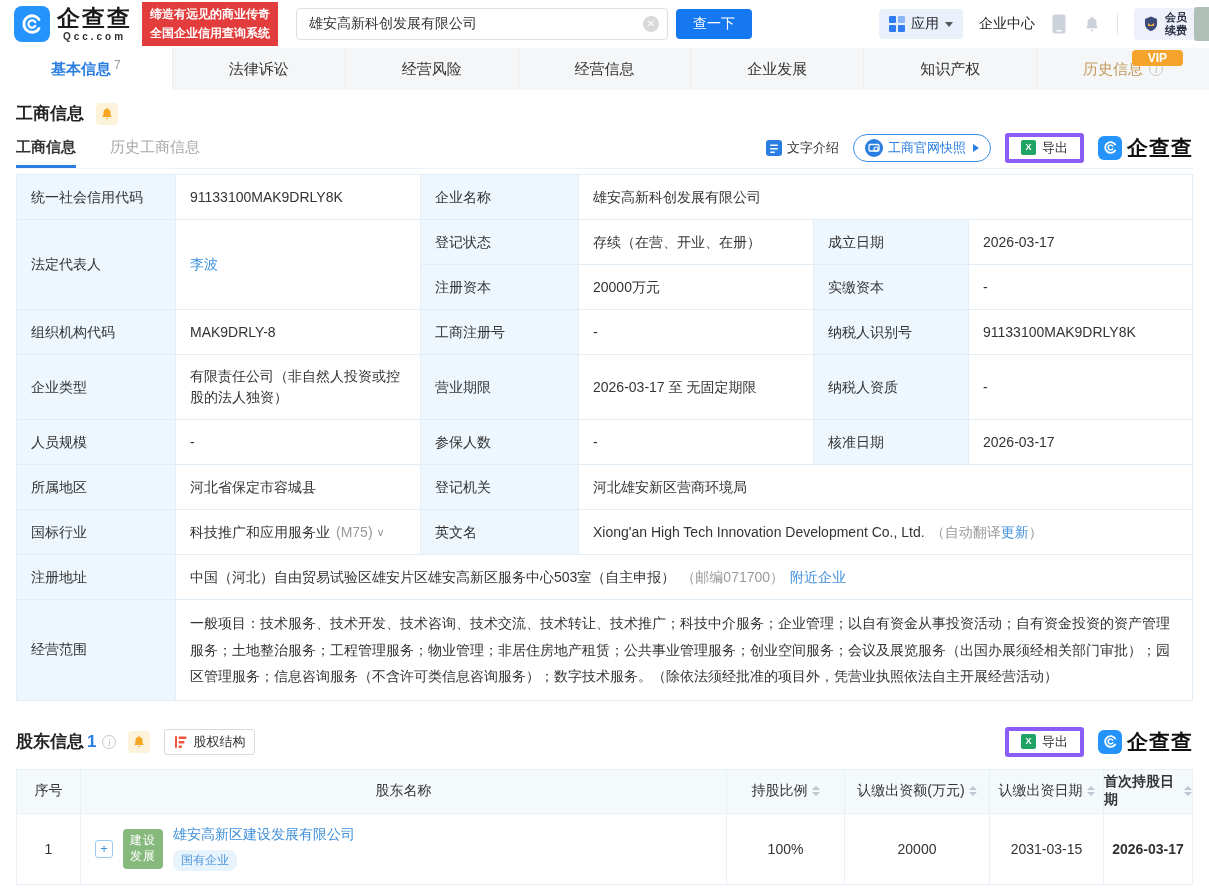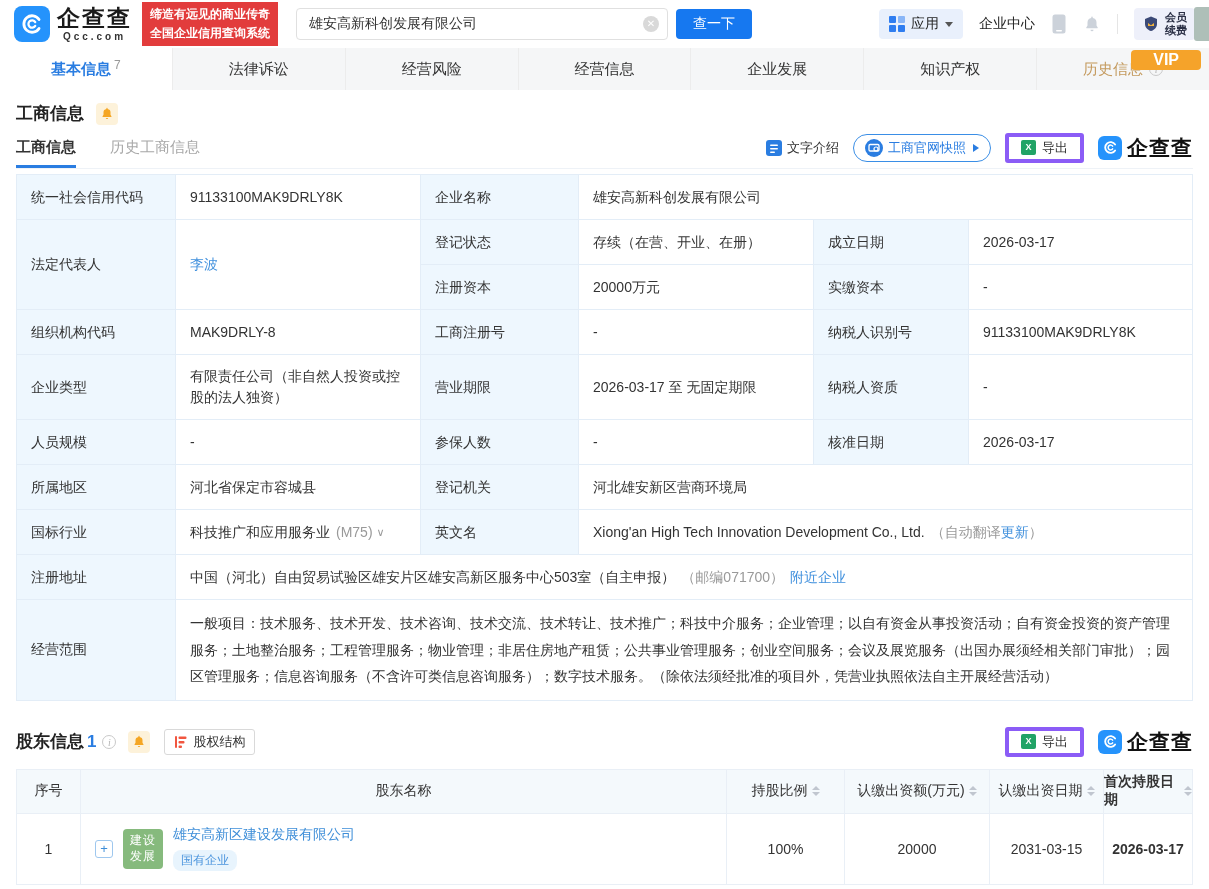--- a/index.html
+++ b/index.html
@@ -38,21 +38,21 @@
   .member{display:flex;align-items:center;gap:5px;background:#eef0fa;border-radius:4px;padding:3px 8px;cursor:pointer;}
   .member-txt{font-size:11px;font-weight:bold;color:#2a2f45;line-height:1.2;}
   .corner-block{position:absolute;right:0;top:7px;width:15px;height:34px;background:#aebfb8;border-radius:3px 0 0 3px;}
   
   .tabs{display:flex;height:42px;background:#f5f6f7;}
   .tab{flex:1;display:flex;align-items:center;justify-content:center;font-size:15px;color:#333;cursor:pointer;position:relative;border-right:1px solid #ececec;}
   .tab:last-child{border-right:none;}
   .tab.active{background:#fff;color:#2a7de1;font-weight:bold;}
   .tab .cnt{font-size:12px;color:#999;margin-left:3px;font-weight:normal;align-self:flex-start;margin-top:10px;}
   .tab.vip-tab{color:var(--gold);}
-  .vip-badge{position:absolute;top:2px;right:8px;background:#f5a32a;color:#fff;font-size:16px;font-weight:bold;padding:1px 22px;border-radius:4px;}
+  .vip-badge{position:absolute;top:2px;right:26px;background:#f5a32a;color:#fff;font-size:12px;font-weight:bold;padding:1px 16px;border-radius:4px;}
   .info-ic{width:14px;height:14px;border:1px solid #c9c9c9;border-radius:50%;color:#b5b5b5;font-size:10px;line-height:13px;text-align:center;display:inline-block;margin-left:6px;font-family:"Liberation Serif",serif;font-style:italic;}
   .info-ic::before{content:"i";}
   
   .content{padding:0 16px;}
   .sec-title-row{display:flex;align-items:center;padding:12px 0 2px 0;}
   .sec-title{font-size:17px;font-weight:bold;color:#222;}
   .bell-box{width:22px;height:22px;background:#fdf2da;border-radius:4px;display:flex;align-items:center;justify-content:center;margin-left:12px;cursor:pointer;}
   
   .subtab-row{display:flex;align-items:center;height:42px;border-bottom:1px solid #eef2f7;}
   .subtab{font-size:15px;margin-right:34px;cursor:pointer;position:relative;height:100%;display:flex;align-items:center;}

